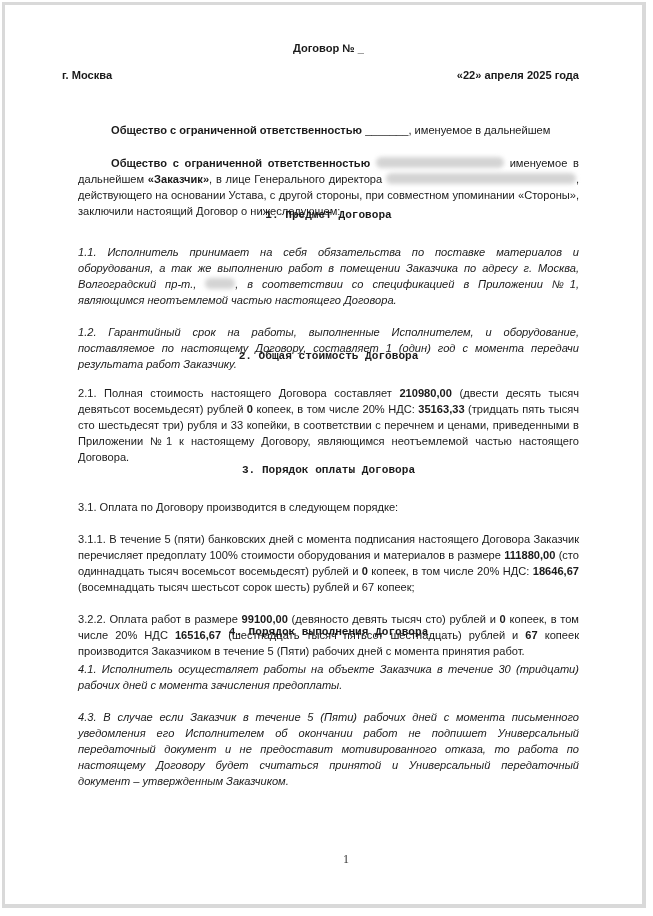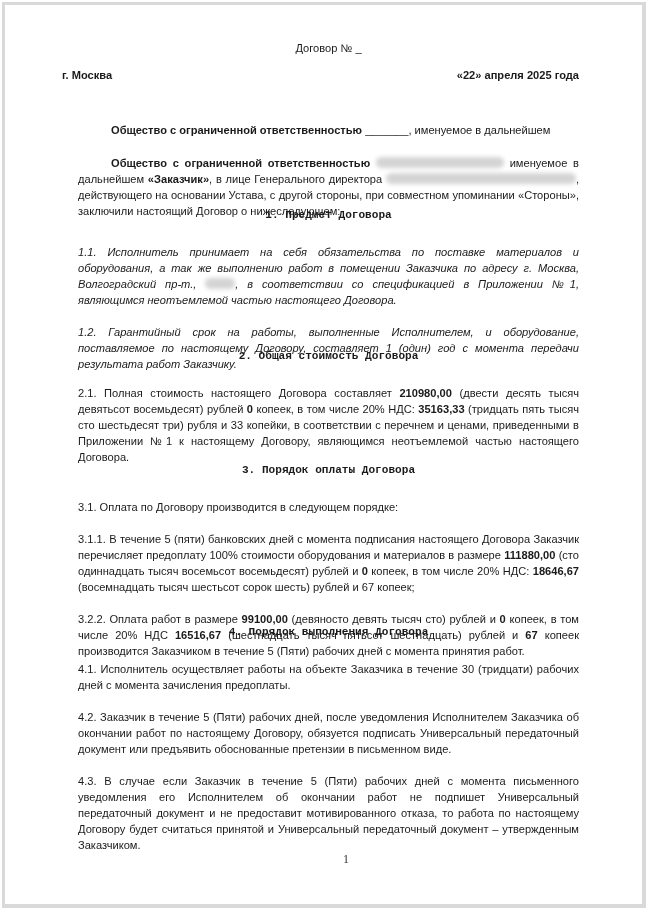--- a/index.html
+++ b/index.html
@@ -7,21 +7,21 @@
   .frame {
     position: absolute; left: 2px; top: 2px; width: 644px; height: 906px;
     border: 3px solid #d9d9d9; border-right-width: 4px; border-bottom-width: 4px;
     background: #fff; box-sizing: border-box;
   }
   .page {
     position: absolute; left: 62px; top: 0; width: 533px;
     font-family: "Liberation Sans", sans-serif; font-size: 11.1px; color: #1a1a1a;
     line-height: 16px;
   }
-  .title { position: absolute; top: 40px; left: 0; width: 100%; text-align: center; font-weight: normal; }
+  .title { position: absolute; top: 40px; left: 0; width: 100%; text-align: center; font-weight: bold; }
   .cityrow { position: absolute; top: 67px; left: 0; width: 100%; font-weight: bold; }
   .cityrow .city { position: absolute; left: 0; }
   .cityrow .date { position: absolute; right: 16px; }
   .block { position: absolute; left: 0; width: 100%; text-align: justify; }
   .indent { text-indent: 33px; }
   .b { font-weight: bold; }
   .h { position: absolute; left: 0; width: 100%; text-align: center; font-weight: bold; font-family: Liberation Mono, monospace; }
   .blur {
     display: inline-block; height: 11px; vertical-align: -1px; border-radius: 6px;
     background: #d4d4d4; filter: blur(2.2px);
@@ -76,20 +76,19 @@
   </div>
 
   <div class="h" style="top:462px;">3. Порядок оплаты Договора</div>
   <div class="block" style="top:483px;">
     <p>3.1. Оплата по Договору производится в следующем порядке:</p>
     <p><span>3.1.1. В течение 5 (пяти) банковских дней с момента подписания настоящего Договора Заказчик перечисляет предоплату 100% стоимости оборудования и материалов в размере </span><span class="b">111880,00</span><span> (сто одиннадцать тысяч восемьсот восемьдесят) рублей и </span><span class="b">0</span><span> копеек, в том числе 20% НДС: </span><span class="b">18646,67</span><span> (восемнадцать тысяч шестьсот сорок шесть) рублей и 67 копеек;</span></p>
     <p><span>3.2.2. Оплата работ в размере </span><span class="b">99100,00</span><span> (девяносто девять тысяч сто) рублей и </span><span class="b">0</span><span> копеек, в том числе 20% НДС </span><span class="b">16516,67</span><span> (шестнадцать тысяч пятьсот шестнадцать) рублей и </span><span class="b">67</span><span> копеек производится Заказчиком в течение 5 (Пяти) рабочих дней с момента принятия работ.</span></p>
   </div>
 
   <div class="h" style="top:624px;">4. Порядок выполнения Договора</div>
-  <div class="block" style="top:645px;">
+  <div class="block" style="top:645px;font-style:italic;">
     <p>4.1. Исполнитель осуществляет работы на объекте Заказчика в течение 30 (тридцати) рабочих дней с момента зачисления предоплаты.</p>
-    <p>4.2. Заказчик в течение 5 (Пяти) рабочих дней, после уведомления Исполнителем Заказчика об окончании работ по настоящему Договору, обязуется подписать Универсальный передаточный документ или предъявить обоснованные претензии в письменном виде.</p>
     <p>4.3. В случае если Заказчик в течение 5 (Пяти) рабочих дней с момента письменного уведомления его Исполнителем об окончании работ не подпишет Универсальный передаточный документ и не предоставит мотивированного отказа, то работа по настоящему Договору будет считаться принятой и Универсальный передаточный документ – утвержденным Заказчиком.</p>
   </div>
 </div>
 
 <div class="pagenum">1</div>
 
 </body></html>

